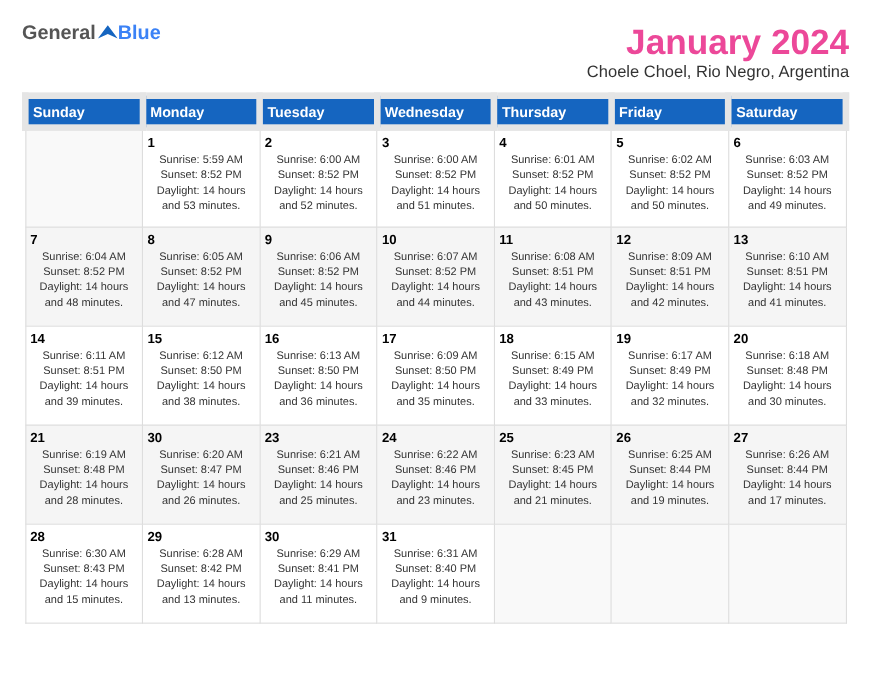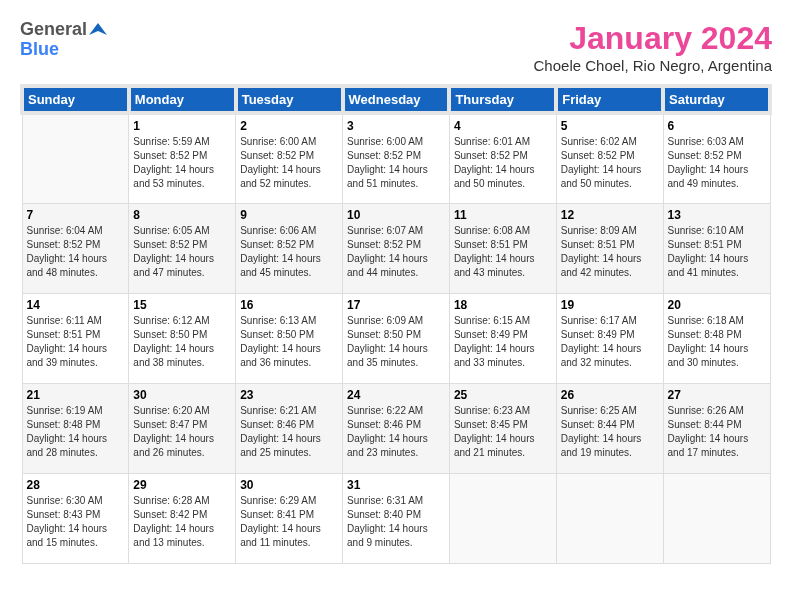--- a/index.html
+++ b/index.html
@@ -11,21 +11,21 @@
       padding: 20px;
     }
     .header {
       display: flex;
       justify-content: space-between;
       align-items: flex-start;
       margin-bottom: 10px;
     }
     .logo {
       display: flex;
-      flex-direction: column;
+      flex-direction: row;
       font-size: 18px;
       font-weight: bold;
       line-height: 1.1;
     }
     .logo-general { color: #555; }
     .logo-blue { color: #3b82f6; }
     .logo-row {
       display: flex;
       align-items: center;
     }
@@ -49,21 +49,21 @@
     }
     thead tr {
       background-color: #1565C0;
       color: #fff;
     }
     thead th {
       padding: 4px 4px;
       text-align: left;
       font-size: 13px;
       font-weight: bold;
-      border: 4px solid #e5e5e5;
+      border: 6px solid #e5e5e5;
     }
     tbody tr {
       vertical-align: top;
     }
     tbody tr:nth-child(odd) {
       background-color: #fff;
     }
     tbody tr:nth-child(even) {
       background-color: #f5f5f5;
     }
@@ -77,20 +77,21 @@
     .day-number {
       font-weight: bold;
       font-size: 12px;
       display: block;
       margin-bottom: 2px;
     }
     .cell-content {
       font-size: 10px;
       color: #333;
       line-height: 1.4;
+      text-align: center;
     }
     .empty-cell {
       background: #f9f9f9;
     }
   </style>
 </head>
 <body>
 
 <div class="header">
   <div class="logo">

